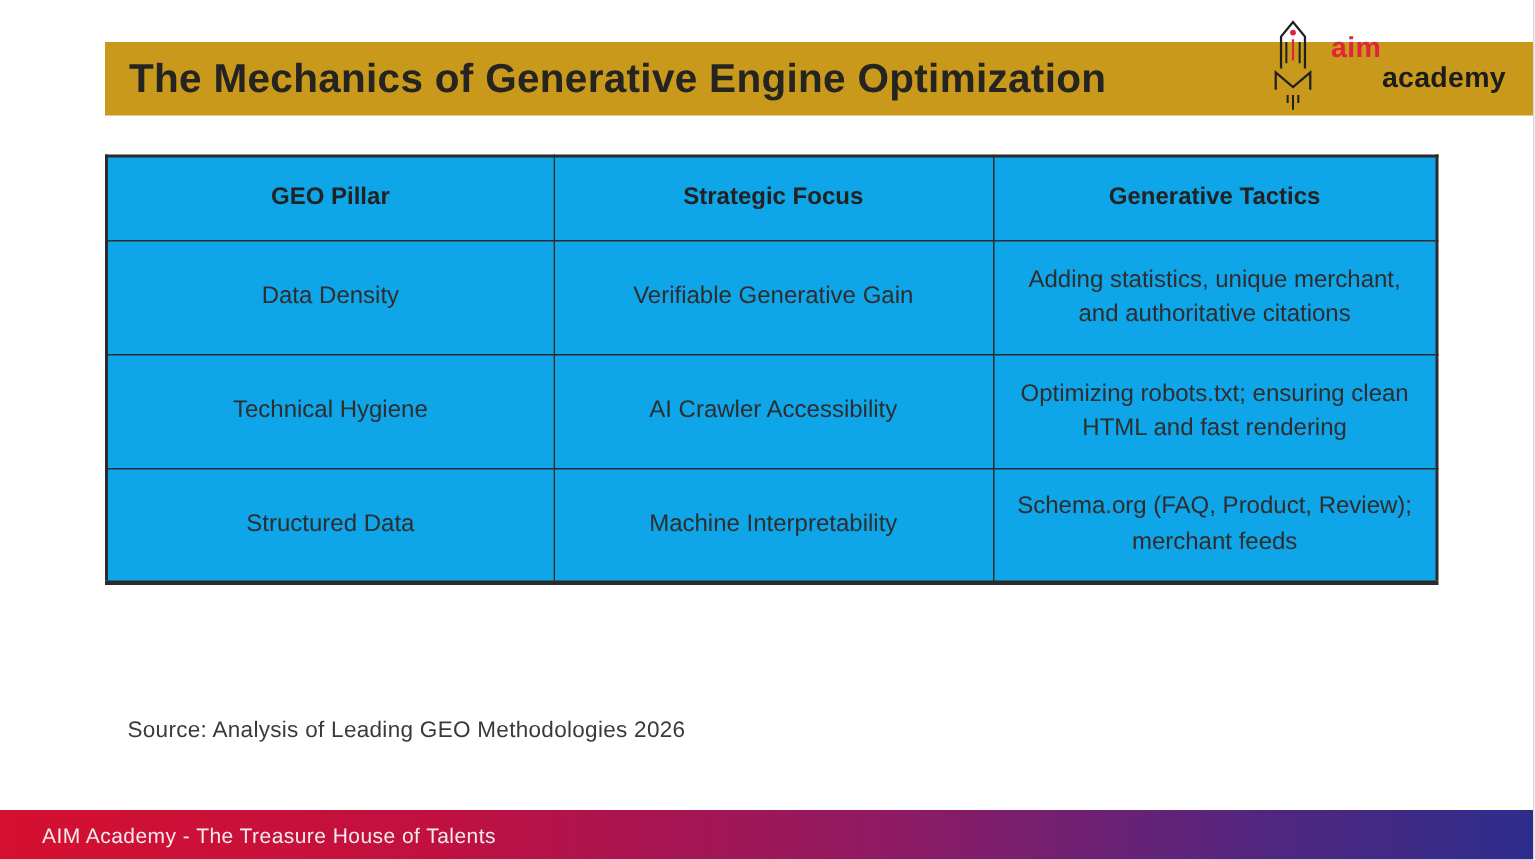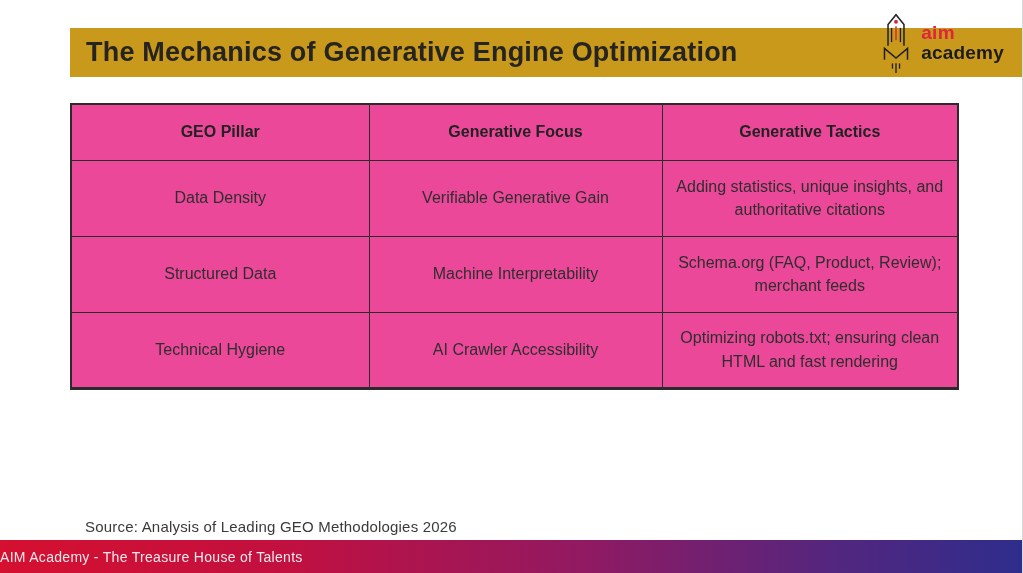--- a/index.html
+++ b/index.html
@@ -42,36 +42,36 @@
     position: absolute;
     right: 18px;
     top: 12px;
     display: flex;
     align-items: center;
     gap: 6px;
   }
   .logo svg { display: block; }
   .logo-text { display: flex; flex-direction: column; line-height: 1.05; }
   .logo-aim { color: #e0243c; font-size: 19px; font-weight: bold; letter-spacing: 0.3px; }
-  .logo-academy { color: #1c1c1c; font-size: 19px; font-weight: bold; letter-spacing: 0.2px; }
+  .logo-academy { color: #1c1c1c; font-size: 19px; font-weight: bold; letter-spacing: 0.2px; margin-left: 34px; }
 
   
   .geo-table {
     position: absolute;
     left: 70px;
     top: 103px;
     width: 887px;
     border-collapse: collapse;
     table-layout: fixed;
     border: 2px solid #2b2b2b;
     border-bottom-width: 3px;
   }
   .geo-table th, .geo-table td {
     border: 1.5px solid #2b2b2b;
-    background: #ec4899;
+    background: #0ea5e9;
     text-align: center;
     vertical-align: middle;
     color: #2e2e2e;
     padding: 4px 12px;
   }
   .geo-table th {
     height: 56px;
     font-size: 16px;
     font-weight: bold;
     color: #222222;
@@ -80,36 +80,37 @@
     height: 76px;
     font-size: 16px;
     font-weight: normal;
     line-height: 1.45;
   }
 
   
   .source-note {
     position: absolute;
     left: 85px;
-    top: 518px;
+    top: 478px;
     font-size: 15px;
     color: #3a3a3a;
     letter-spacing: 0.2px;
   }
 
   
   .footer-bar {
     position: absolute;
     left: 0;
     top: 540px;
     width: 1023px;
     height: 33px;
     background: linear-gradient(90deg, #d51030 0%, #c11040 28%, #8f1a63 58%, #52267f 82%, #2e2d8c 100%);
     display: flex;
     align-items: center;
+    padding-left: 28px;
     text-align: center;
   }
   .footer-bar span {
     color: #f4e9ec;
     font-size: 14px;
     letter-spacing: 0.3px;
   }
 </style>
 </head>
 <body>
@@ -147,39 +148,39 @@
 
   <table class="geo-table">
     <colgroup>
       <col style="width:298px">
       <col style="width:293px">
       <col style="width:296px">
     </colgroup>
     <thead>
       <tr>
         <th>GEO Pillar</th>
-        <th>Generative Focus</th>
+        <th>Strategic Focus</th>
         <th>Generative Tactics</th>
       </tr>
     </thead>
     <tbody>
       <tr>
         <td>Data Density</td>
         <td>Verifiable Generative Gain</td>
-        <td>Adding statistics, unique insights, and authoritative citations</td>
+        <td>Adding statistics, unique merchant, and authoritative citations</td>
+      </tr>
+      <tr>
+        <td>Technical Hygiene</td>
+        <td>AI Crawler Accessibility</td>
+        <td>Optimizing robots.txt; ensuring clean HTML and fast rendering</td>
       </tr>
       <tr>
         <td>Structured Data</td>
         <td>Machine Interpretability</td>
         <td>Schema.org (FAQ, Product, Review); merchant feeds</td>
-      </tr>
-      <tr>
-        <td>Technical Hygiene</td>
-        <td>AI Crawler Accessibility</td>
-        <td>Optimizing robots.txt; ensuring clean HTML and fast rendering</td>
       </tr>
     </tbody>
   </table>
 
   <div class="source-note">Source: Analysis of Leading GEO Methodologies 2026</div>
 
   <div class="footer-bar">
     <span>AIM Academy - The Treasure House of Talents</span>
   </div>
 

